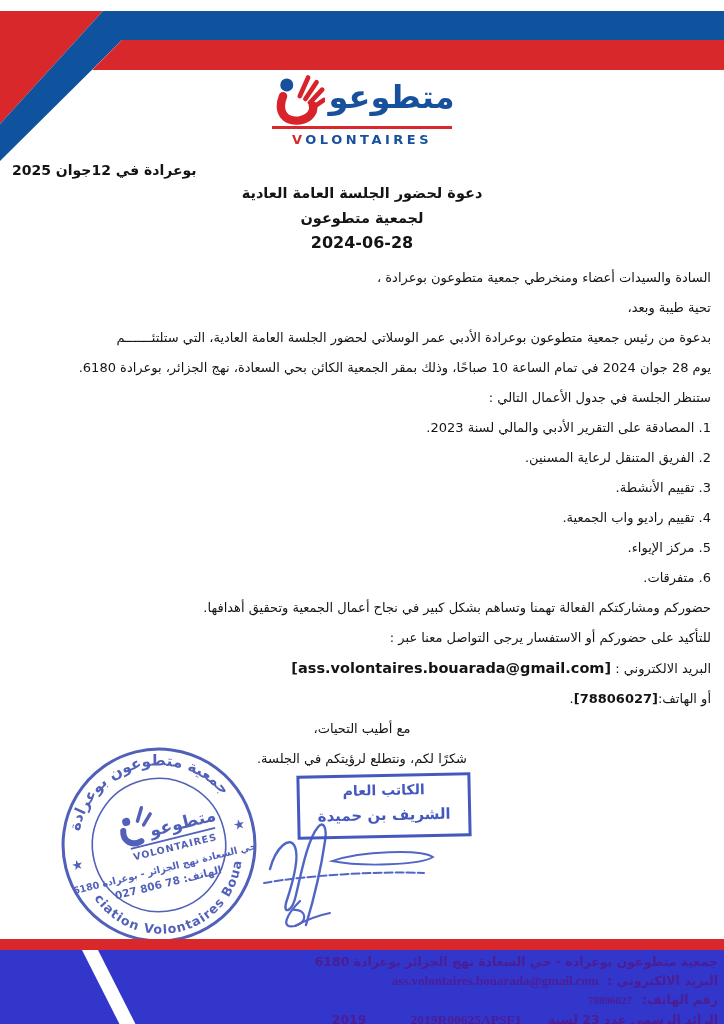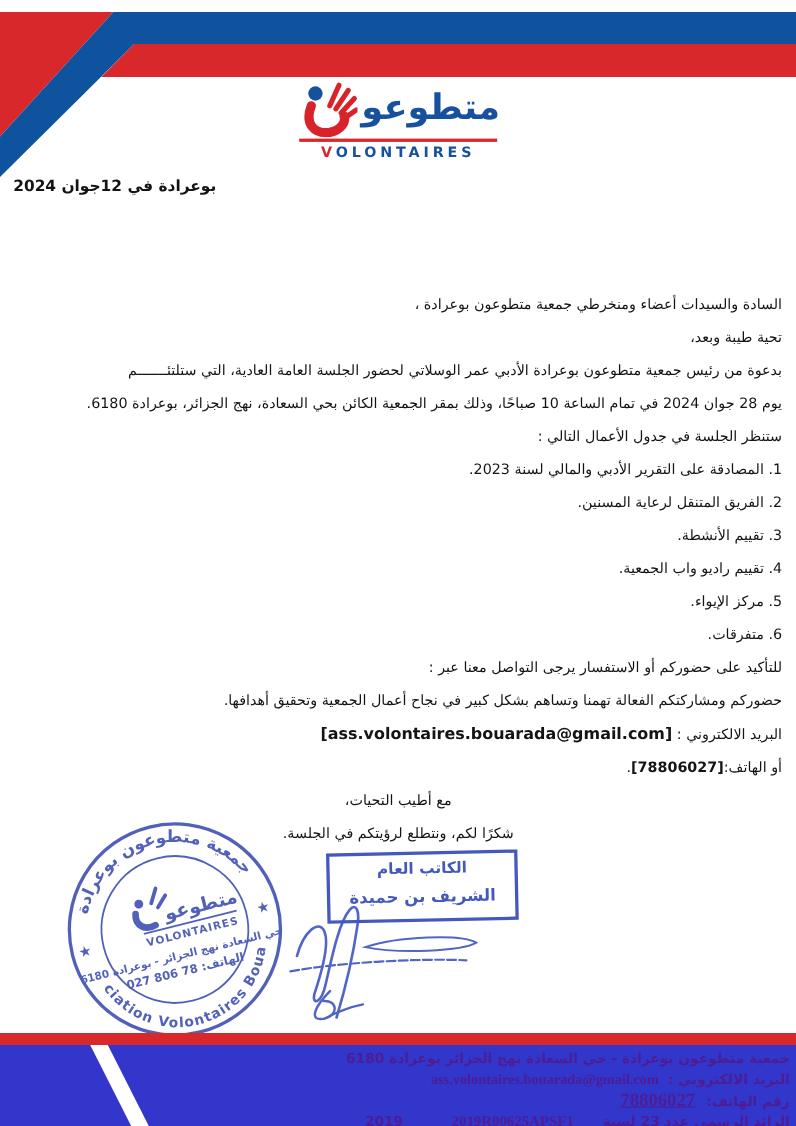--- a/index.html
+++ b/index.html
@@ -38,21 +38,21 @@
   .sig-stamp .l2{font-size:15px;line-height:24px;margin:0;}
   #signature-scribble{top:808px;left:262px;}
   
   #footer-graphic{top:928px;left:0;}
   .footer-text{top:941px;right:6px;left:130px;direction:rtl;text-align:right;color:#4c1d95;
                font-weight:bold;font-size:12.5px;}
   .footer-text .row{line-height:19px;}
   .latin-serif{font-family:"Liberation Serif",serif;font-weight:bold;}
   .footer-text .code{margin-right:22px;font-size:13.5px;padding-left:44px;}
   .footer-text .mail{margin-right:8px;font-size:13px;}
-  .footer-text .tel{margin-right:10px;font-size:17px;text-decoration:underline;}
+  .footer-text .tel{margin-right:10px;font-size:11px;}
 </style>
 </head>
 <body>
 
 <div class="page">
 
   <svg id="top-banner" class="abs" width="724" height="160" viewBox="0 0 724 160">
     <polygon points="0,0 103,0 0,113" fill="#d8282b"></polygon>
     <polygon points="103,0 724,0 724,29 122,29 0,150 0,113" fill="#0f529e"></polygon>
     <polygon points="122,29 724,29 724,59 92,59" fill="#d8282b"></polygon>
@@ -67,39 +67,44 @@
         <line x1="46" y1="40" x2="59" y2="31" stroke="#d8232b" stroke-width="5" stroke-linecap="round"></line>
         <path d="M 15,27 C 8,45 18,55 33,53 C 44,51 49,43 47,37" fill="none" stroke="#d8232b" stroke-width="9" stroke-linecap="round"></path>
         <circle cx="19" cy="15" r="7" fill="#17519e"></circle>
       </svg>
       <span class="logo-ar">متطوعو</span>
     </div>
     <div class="logo-line"></div>
     <div class="logo-latin"><span class="v">V</span><span>OLONTAIRES</span></div>
   </div>
 
-  <div class="date abs">بوعرادة في 12جوان 2024</div>
+  <div class="date abs">بوعرادة في 12جوان 2025</div>
 
+  <div class="titles abs">
+    <p class="t1" dir="rtl">دعوة لحضور الجلسة العامة العادية</p>
+    <p class="t2" dir="rtl">لجمعية متطوعون</p>
+    <p class="t3">2024-06-28</p>
+  </div>
 
   <div class="content abs">
     <p>السادة والسيدات أعضاء ومنخرطي جمعية متطوعون بوعرادة ،</p>
     <p>تحية طيبة وبعد،</p>
     <p>بدعوة من رئيس جمعية متطوعون بوعرادة الأدبي عمر الوسلاتي لحضور الجلسة العامة العادية، التي ستلتئـــــــم</p>
     <p>يوم 28 جوان 2024 في تمام الساعة 10 صباحًا، وذلك بمقر الجمعية الكائن بحي السعادة، نهج الجزائر، بوعرادة 6180.</p>
     <p>ستنظر الجلسة في جدول الأعمال التالي :</p>
     <div class="agenda">
       <p>1. المصادقة على التقرير الأدبي والمالي لسنة 2023.</p>
       <p>2. الفريق المتنقل لرعاية المسنين.</p>
       <p>3. تقييم الأنشطة.</p>
       <p>4. تقييم راديو واب الجمعية.</p>
       <p>5. مركز الإيواء.</p>
       <p>6. متفرقات.</p>
     </div>
+    <p>حضوركم ومشاركتكم الفعالة تهمنا وتساهم بشكل كبير في نجاح أعمال الجمعية وتحقيق أهدافها.</p>
     <p>للتأكيد على حضوركم أو الاستفسار يرجى التواصل معنا عبر :</p>
-    <p>حضوركم ومشاركتكم الفعالة تهمنا وتساهم بشكل كبير في نجاح أعمال الجمعية وتحقيق أهدافها.</p>
     <p class="email-line"><span>البريد الالكتروني : </span><b>[ass.volontaires.bouarada@gmail.com]</b></p>
     <p><span>أو الهاتف:</span><b>[78806027]</b><span>.</span></p>
     <div class="closing">
       <p>مع أطيب التحيات،</p>
       <p>شكرًا لكم، ونتطلع لرؤيتكم في الجلسة.</p>
     </div>
   </div>
 
   <svg id="round-stamp" class="abs" width="202" height="202" viewBox="0 0 200 200">
     <defs>

